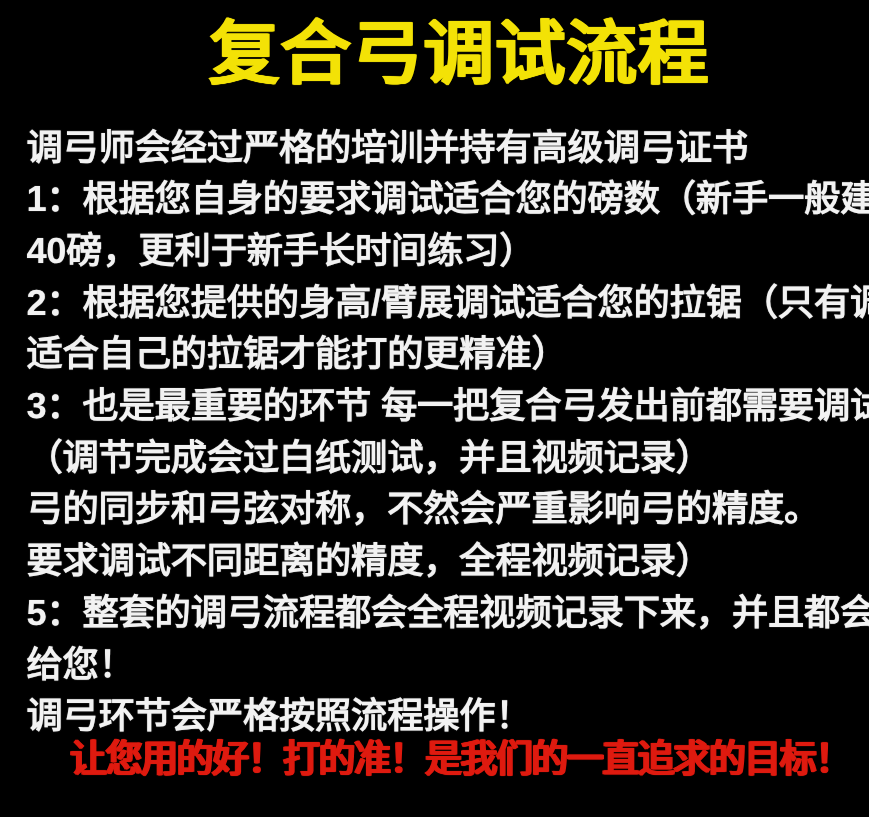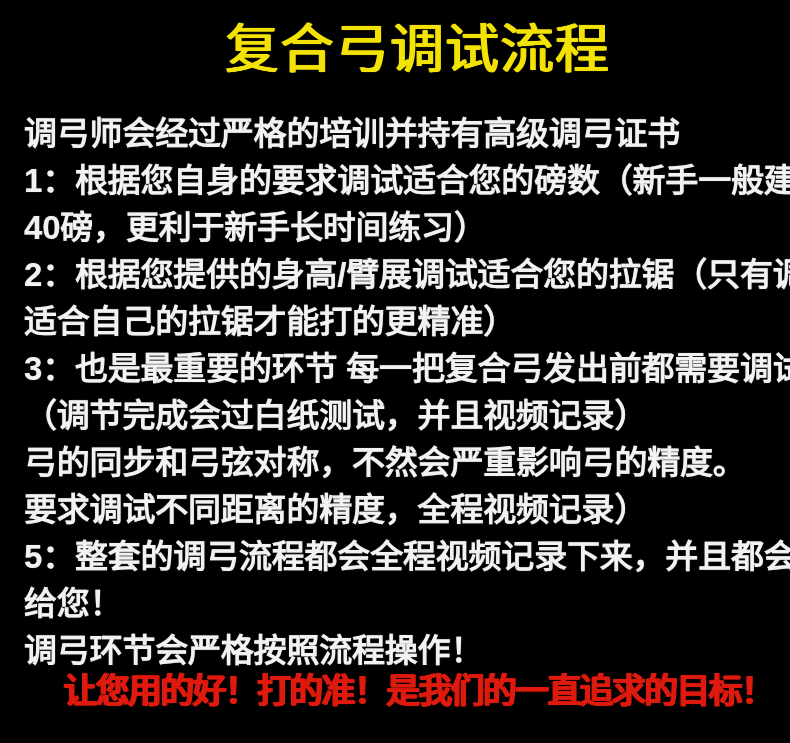--- a/index.html
+++ b/index.html
@@ -28,23 +28,23 @@
   .title-wrap {
     position: absolute;
     top: 14px;
     left: 0;
     width: 790px;
     text-align: center;
   }
   .title {
     display: inline-block;
     color: #F3E206;
-    font-size: 54px;
+    font-size: 64px;
     line-height: 70px;
-    font-weight: normal;
+    font-weight: bold;
     letter-spacing: 1px;
     white-space: nowrap;
     text-shadow:
       0 0 1px #F3E206,
       1px 0 0 #F3E206,
       -1px 0 0 #F3E206;
     margin-left: 45px;
   }
 
   

